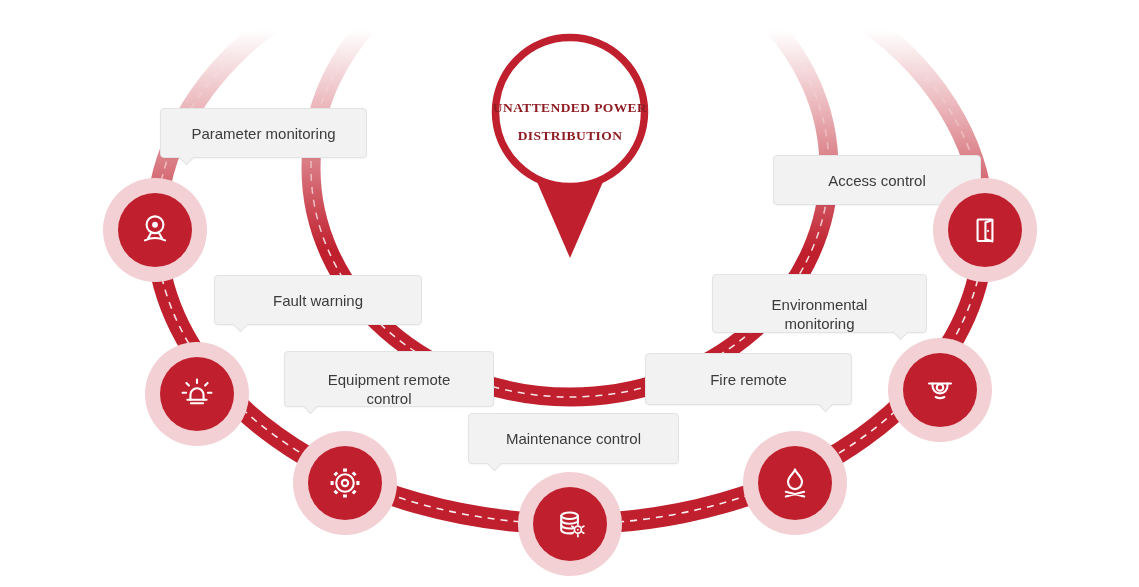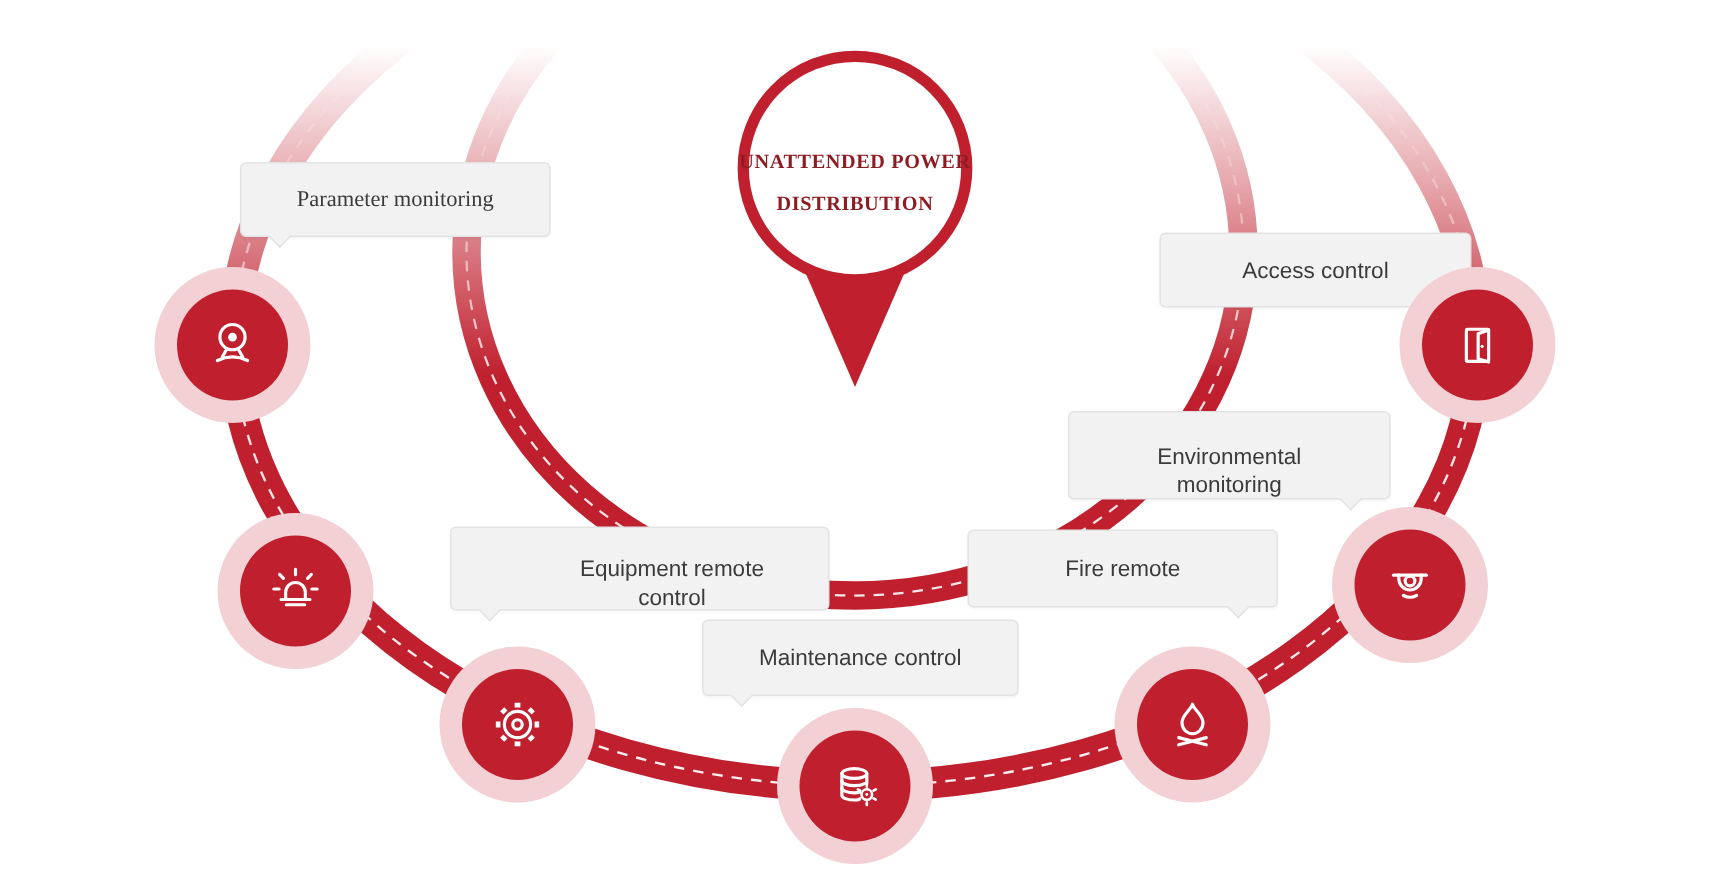--- a/index.html
+++ b/index.html
@@ -92,30 +92,33 @@
 
     <polygon points="531,168 609,168 570,258" fill="#c0202e"></polygon>
     <circle cx="570" cy="112" r="74.5" fill="#ffffff" stroke="#c0202e" stroke-width="7.5"></circle>
   </svg>
 
   <div class="center-title">
     <div class="line1">UNATTENDED POWER</div>
     <div class="line2">DISTRIBUTION</div>
   </div>
 
-  <div class="label tail-left" style="left:160px; top:108px; width:205px; height:48px;font-family:Liberation Serif, serif;">
+  <div class="label tail-left" style="left:160px; top:108px; width:205px; height:48px;">
     <span class="label-text">Parameter monitoring</span>
   </div>
   <div class="label tail-right" style="left:773px; top:107px; width:206px; height:48px;margin-top:48px;">
     <span class="label-text">Access control</span>
   </div>
+  <div class="label tail-left" style="left:214px; top:275px; width:206px; height:48px;">
+    <span class="label-text">Fault warning</span>
+  </div>
   <div class="label tail-right" style="left:712px; top:274px; width:213px; height:57px;">
     <span class="label-text wrap">Environmental monitoring</span>
   </div>
-  <div class="label tail-left" style="left:300px; top:351px; width:208px; height:54px;padding-left:43px;">
+  <div class="label tail-left" style="left:284px; top:351px; width:208px; height:54px;">
     <span class="label-text wrap">Equipment remote control</span>
   </div>
   <div class="label tail-right" style="left:645px; top:353px; width:205px; height:50px;">
     <span class="label-text">Fire remote</span>
   </div>
   <div class="label tail-left" style="left:468px; top:413px; width:209px; height:49px;">
     <span class="label-text">Maintenance control</span>
   </div>
 
   <div class="node" style="left:103px; top:178px;">

